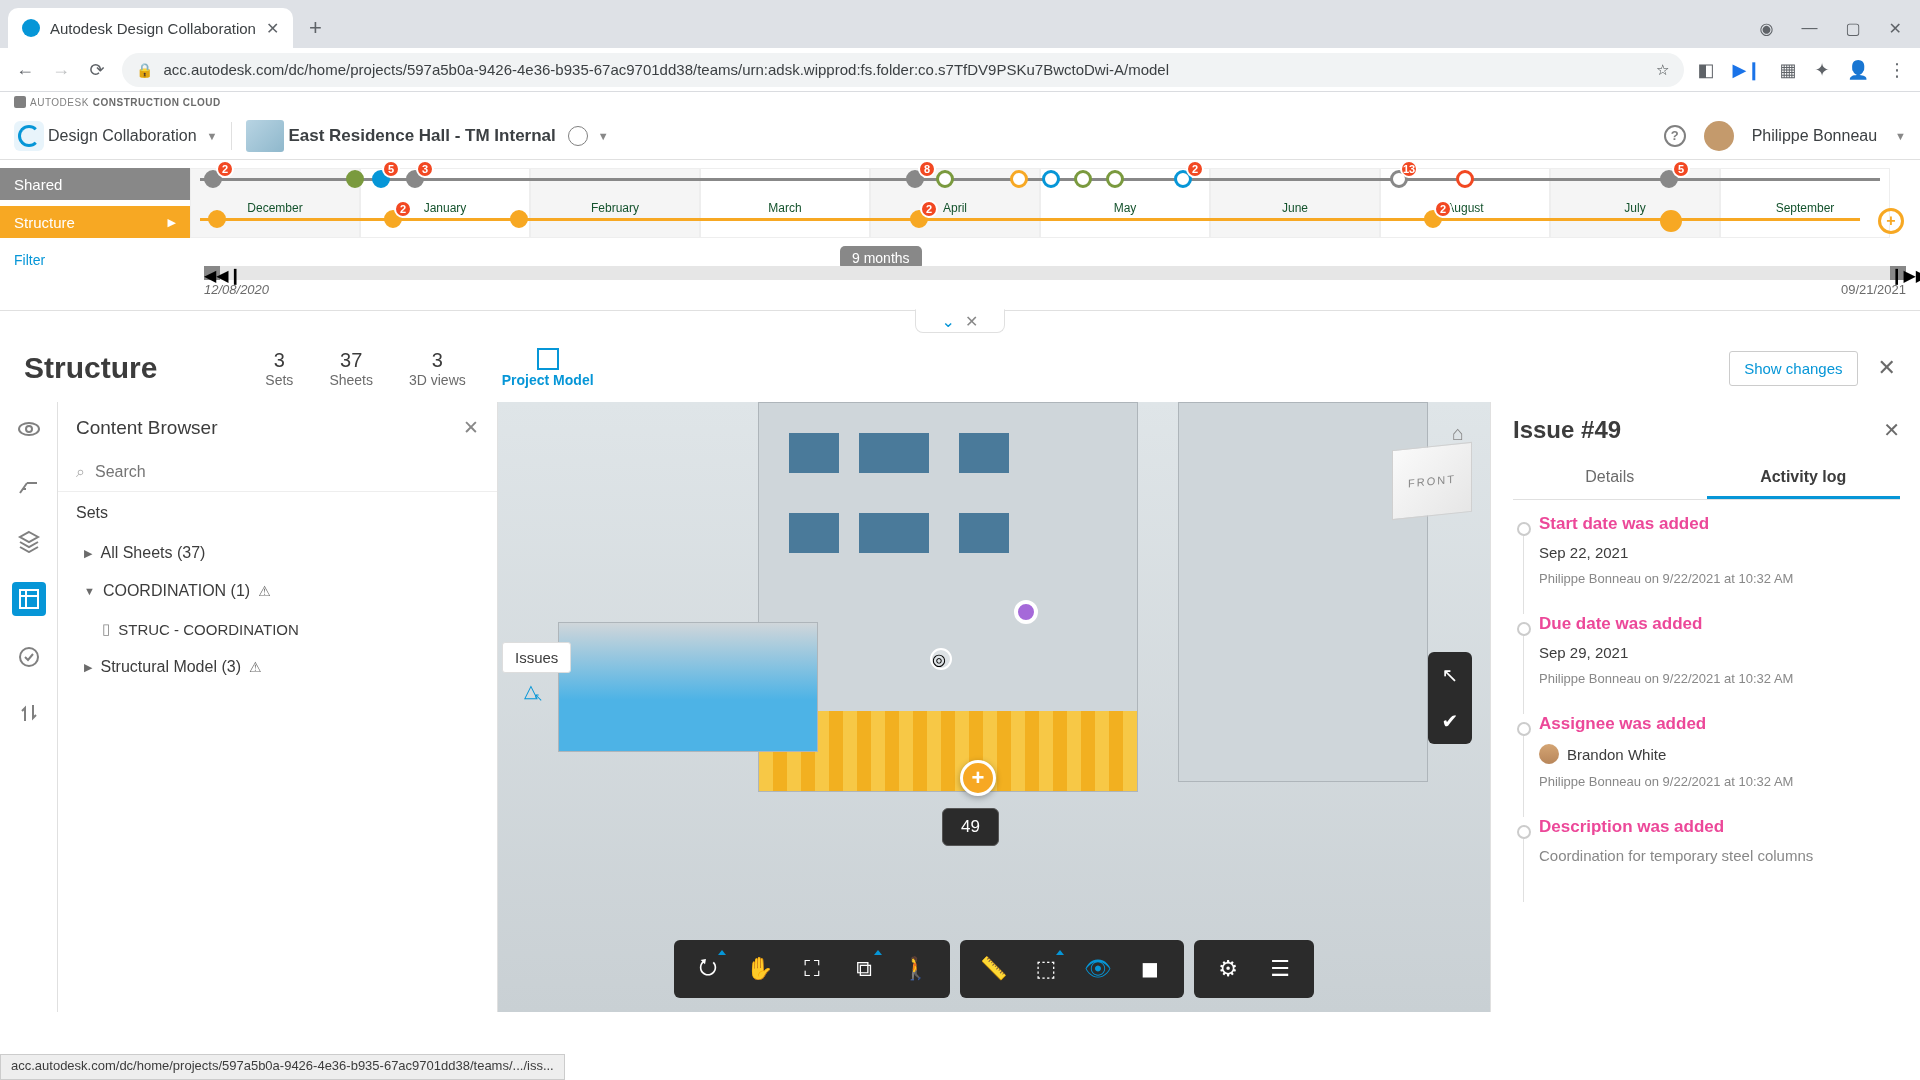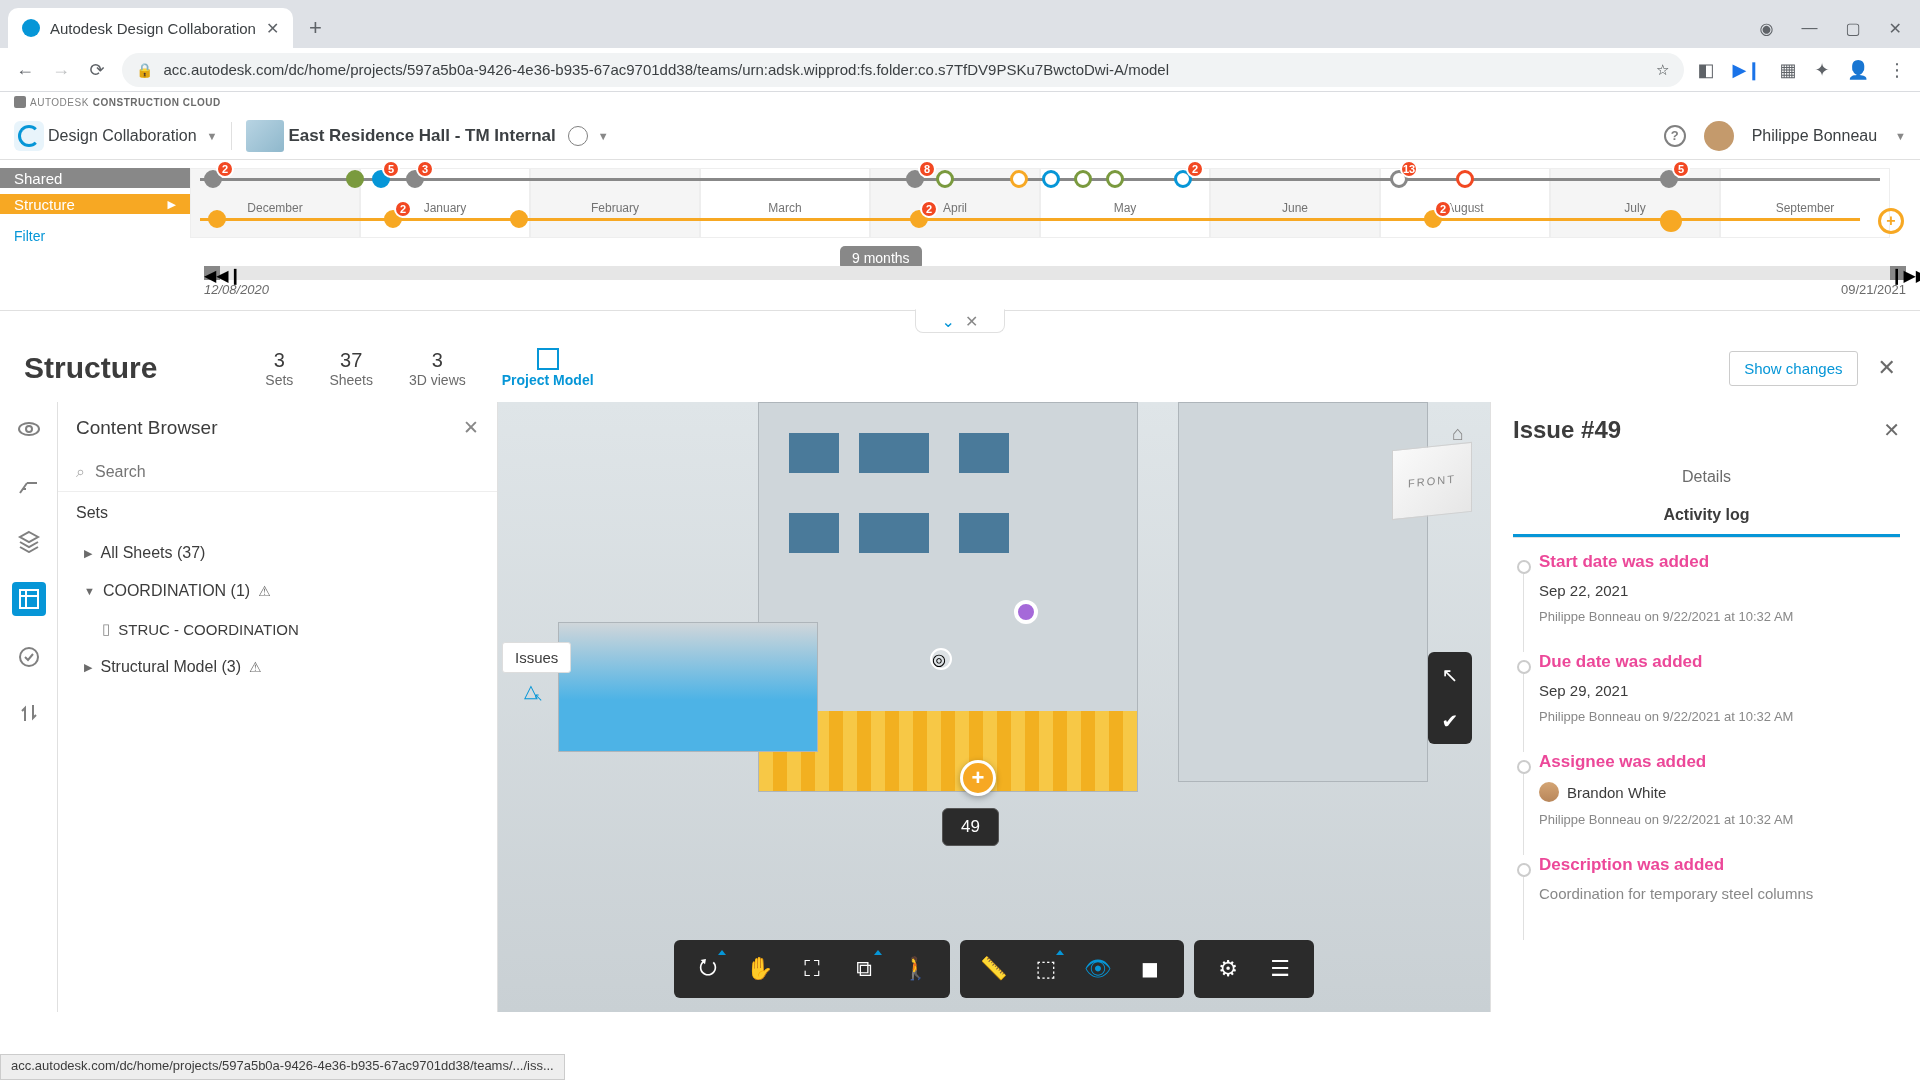--- a/index.html
+++ b/index.html
@@ -34,27 +34,27 @@
 .proj-name { font-size: 17px; font-weight: 600; color: #3c4043; }
 .globe { width: 20px; height: 20px; border: 1px solid #808080; border-radius: 50%; margin-left: 8px; }
 .hdr-right { margin-left: auto; display: flex; align-items: center; gap: 18px; }
 .help-ic { width: 22px; height: 22px; border: 2px solid #808080; border-radius: 50%; display: flex; align-items: center; justify-content: center; font-size: 13px; color: #808080; font-weight: bold; }
 .avatar { width: 30px; height: 30px; border-radius: 50%; background: #c49a6c; }
 .user-name { font-size: 16px; color: #3c4043; }
 
 
 .timeline-zone { position: relative; height: 150px; display: flex; }
 .tl-labels { width: 190px; }
-.tl-lbl { height: 20px; display: flex; align-items: center; padding: 0 14px; font-size: 15px; color: #fff; margin-bottom: 6px; justify-content: space-between; }
+.tl-lbl { height: 32px; display: flex; align-items: center; padding: 0 14px; font-size: 15px; color: #fff; margin-bottom: 6px; justify-content: space-between; }
 .tl-lbl.shared { background: #888; margin-top: 8px; }
 .tl-lbl.struct { background: #f7a823; }
 .tl-filter { color: #0696d7; padding: 8px 14px; font-size: 14px; }
 .tl-body { flex: 1; position: relative; }
 .tl-months { position: absolute; top: 8px; left: 0; right: 30px; height: 70px; display: flex; }
-.tl-month { flex: 1; border: 1px solid #eee; font-size: 12px; color: #737373; padding-top: 32px; text-align: center; position: relative; }
+.tl-month { flex: 1; border: 1px solid #eee; font-size: 12px; color: #14532d; padding-top: 32px; text-align: center; position: relative; }
 .tl-month:nth-child(odd){ background: #f5f5f5; }
 .tl-line1 { position: absolute; top: 18px; left: 10px; right: 40px; height: 3px; background: #888; }
 .tl-line2 { position: absolute; top: 58px; left: 10px; right: 60px; height: 3px; background: #f7a823; }
 .tl-dot { position: absolute; width: 18px; height: 18px; border-radius: 50%; border: 3px solid; background: #fff; }
 .tl-dot.f { background: currentColor; }
 .tl-badge { position: absolute; min-width: 18px; height: 18px; background: #f24822; color: #fff; border-radius: 9px; font-size: 11px; font-weight: bold; display: flex; align-items: center; justify-content: center; border:2px solid #fff; }
 .tl-add { position: absolute; right: 16px; top: 48px; width: 26px; height: 26px; border: 3px solid #f7a823; border-radius: 50%; color:#f7a823; font-size:16px; font-weight:bold; display:flex; align-items:center; justify-content:center; }
 .tl-range { position: absolute; left: 650px; top: 86px; background: #888; color: #fff; font-size: 14px; padding: 4px 12px; border-radius: 5px; }
 .tl-scroll { position: absolute; top: 106px; left: 14px; right: 14px; height: 14px; background: #e6e6e6; border-radius: 2px; }
 .tl-sh { position: absolute; width: 16px; height: 14px; background: #888; }
@@ -114,21 +114,21 @@
 
 .vtoolbar { position:absolute; bottom:14px; left:50%; transform:translateX(-50%); display:flex; gap:10px; }
 .vtgrp { background:#2b2b2b; border-radius:6px; display:flex; padding:8px; }
 .vtgrp div { width:52px; height:42px; display:flex;align-items:center;justify-content:center;color:#fff;font-size:22px; position:relative;}
 .vtgrp .dot { position:absolute; top:2px; right:8px; width:0;height:0;border-left:4px solid transparent;border-right:4px solid transparent;border-bottom:5px solid #0696d7; }
 
 
 .issue-panel { width: 430px; border-left:1px solid #e0e0e0; padding: 14px 20px 0 22px; overflow:hidden; }
 .ip-hdr { display:flex; justify-content:space-between; align-items:center; }
 .ip-hdr h2 { font-size:24px; font-weight:600; color:#3c3c3c; }
-.ip-tabs { display:flex; margin-top:14px; border-bottom:1px solid #e0e0e0;flex-direction:column; }
+.ip-tabs { display:flex; margin-top:14px; border-bottom:1px solid #e0e0e0; }
 .ip-tab { flex:1; text-align:center; padding:10px 0; font-size:16px; color:#6b6b6b; }
 .ip-tab.active { color:#3c3c3c; font-weight:600; border-bottom:3px solid #0696d7; }
 .log-item { position:relative; padding:14px 0 14px 26px; }
 .log-item::before { content:""; position:absolute; left:4px; top:22px; width:10px; height:10px; border:2px solid #ccc; border-radius:50%; background:#fff; }
 .log-item::after { content:""; position:absolute; left:10px; top:36px; bottom:-14px; width:1px; background:#e0e0e0; }
 .log-title { font-size:17px; font-weight:600; color:#ec4899; margin-bottom:10px; }
 .log-val { font-size:15px; color:#3c3c3c; margin-bottom:10px; display:flex; align-items:center; gap:8px;}
 .log-meta { font-size:13px; color:#888; }
 .assignee-av { width:20px;height:20px;border-radius:50%;background:linear-gradient(#d4a574,#b8865a); }
 

